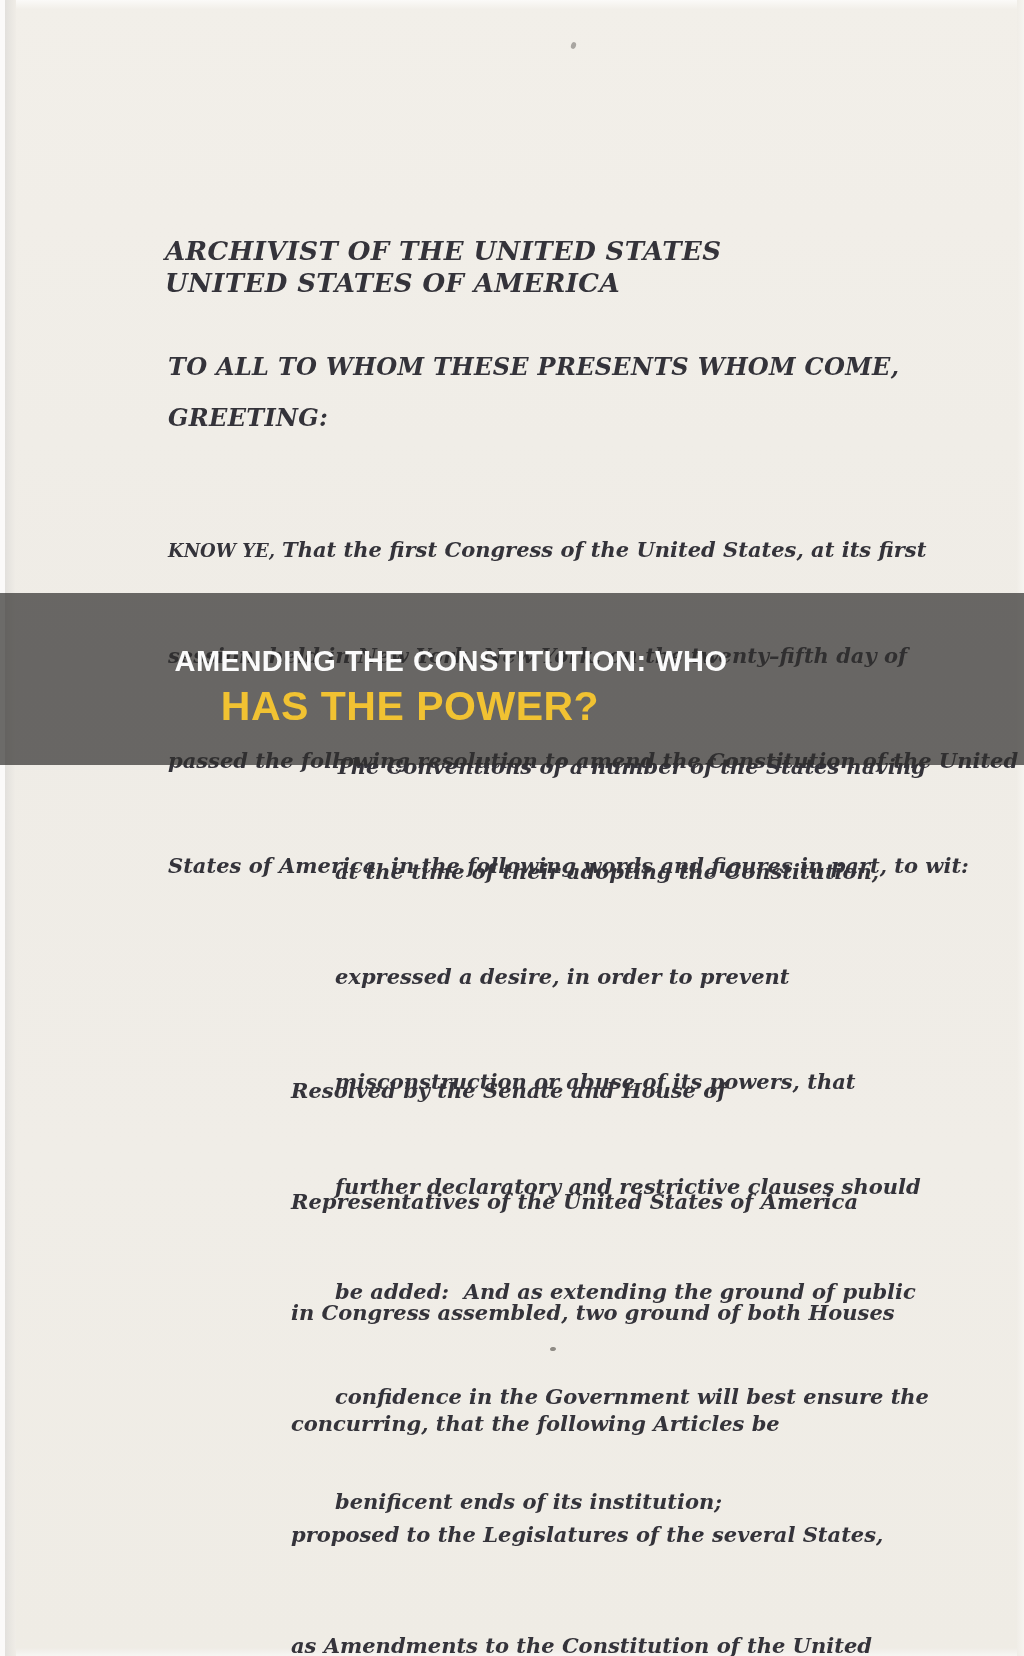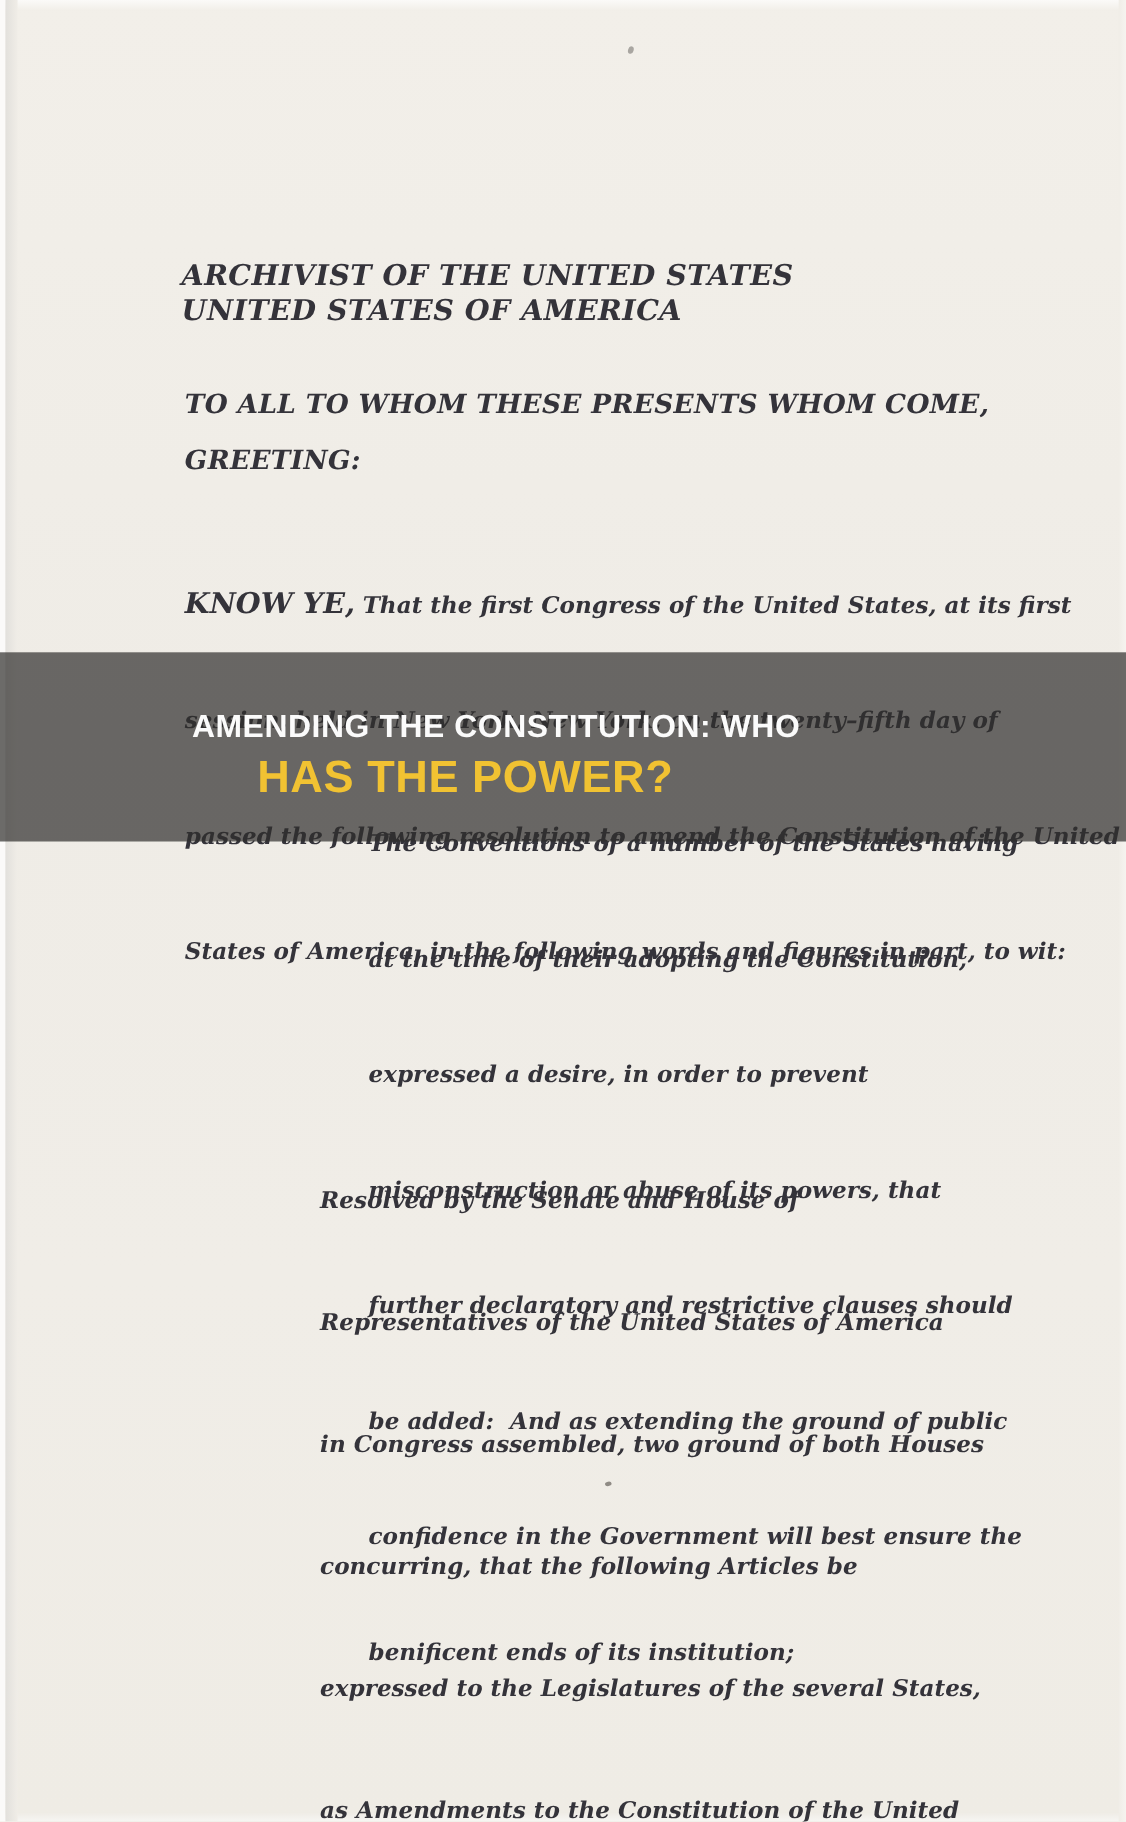--- a/index.html
+++ b/index.html
@@ -30,21 +30,21 @@
     font-size:24px;font-style:italic;font-weight:bold;letter-spacing:0.3px;white-space:pre;
   }
   .greeting{
     position:absolute;left:168px;top:403px;z-index:2;
     font-size:24px;font-style:italic;font-weight:bold;letter-spacing:0.3px;white-space:pre;
   }
   .know-ye{
     position:absolute;left:168px;top:462px;z-index:2;
     font-size:21px;line-height:35px;font-style:italic;font-weight:600;white-space:pre;
   }
-  .know-ye-prefix{font-size:26px;font-weight:bold;padding-right:7px;}
+  .know-ye-prefix{font-size:18px;font-weight:bold;padding-right:7px;}
   .preamble{
     position:absolute;left:291px;top:679px;z-index:2;
     font-size:21px;line-height:35px;font-style:italic;font-weight:600;white-space:pre;margin-left:44px;
   }
   .resolved{
     position:absolute;left:291px;top:998px;z-index:2;
     font-size:21px;line-height:37px;font-style:italic;font-weight:600;white-space:pre;
   }
   .doc-line{white-space:pre;}
 
@@ -53,21 +53,21 @@
     position:absolute;left:0;top:593px;width:1024px;height:172px;z-index:3;
     background:rgba(47,46,44,0.70);
   }
   .overlay-line1{
     position:absolute;left:0;top:646px;width:902px;z-index:4;
     text-align:center;
     font-family:"Liberation Sans", sans-serif;font-weight:bold;
     font-size:29px;line-height:30px;color:#fbfbfb;letter-spacing:0.5px;white-space:pre;
   }
   .overlay-line2{
-    position:absolute;left:13px;top:684px;width:820px;z-index:4;
+    position:absolute;left:0;top:684px;width:820px;z-index:4;
     text-align:center;
     font-family:"Liberation Sans", sans-serif;font-weight:bold;
     font-size:41px;line-height:44px;color:#f1c232;letter-spacing:0.5px;white-space:pre;
   }
 
   
   .speck{position:absolute;z-index:2;border-radius:50%;}
   .speck-top{left:571px;top:42px;width:5px;height:7px;background:#a9a6a1;transform:rotate(18deg);}
   .speck-bottom{left:550px;top:1347px;width:6px;height:4px;background:#8f8b85;transform:rotate(-10deg);}
 </style>
@@ -108,21 +108,21 @@
   <div class="doc-line">be added:  And as extending the ground of public</div>
   <div class="doc-line">confidence in the Government will best ensure the</div>
   <div class="doc-line">benificent ends of its institution;</div>
 </div>
 
 <div class="resolved ink">
   <div class="doc-line">Resolved by the Senate and House of</div>
   <div class="doc-line">Representatives of the United States of America</div>
   <div class="doc-line">in Congress assembled, two ground of both Houses</div>
   <div class="doc-line">concurring, that the following Articles be</div>
-  <div class="doc-line">expressed to the Legislatures of the several States,</div>
+  <div class="doc-line">proposed to the Legislatures of the several States,</div>
   <div class="doc-line">as Amendments to the Constitution of the United</div>
   
   
   
   
 </div>
 
 <div class="overlay-band"></div>
 <div class="overlay-line1">AMENDING THE CONSTITUTION: WHO</div>
 <div class="overlay-line2">HAS THE POWER?</div>

